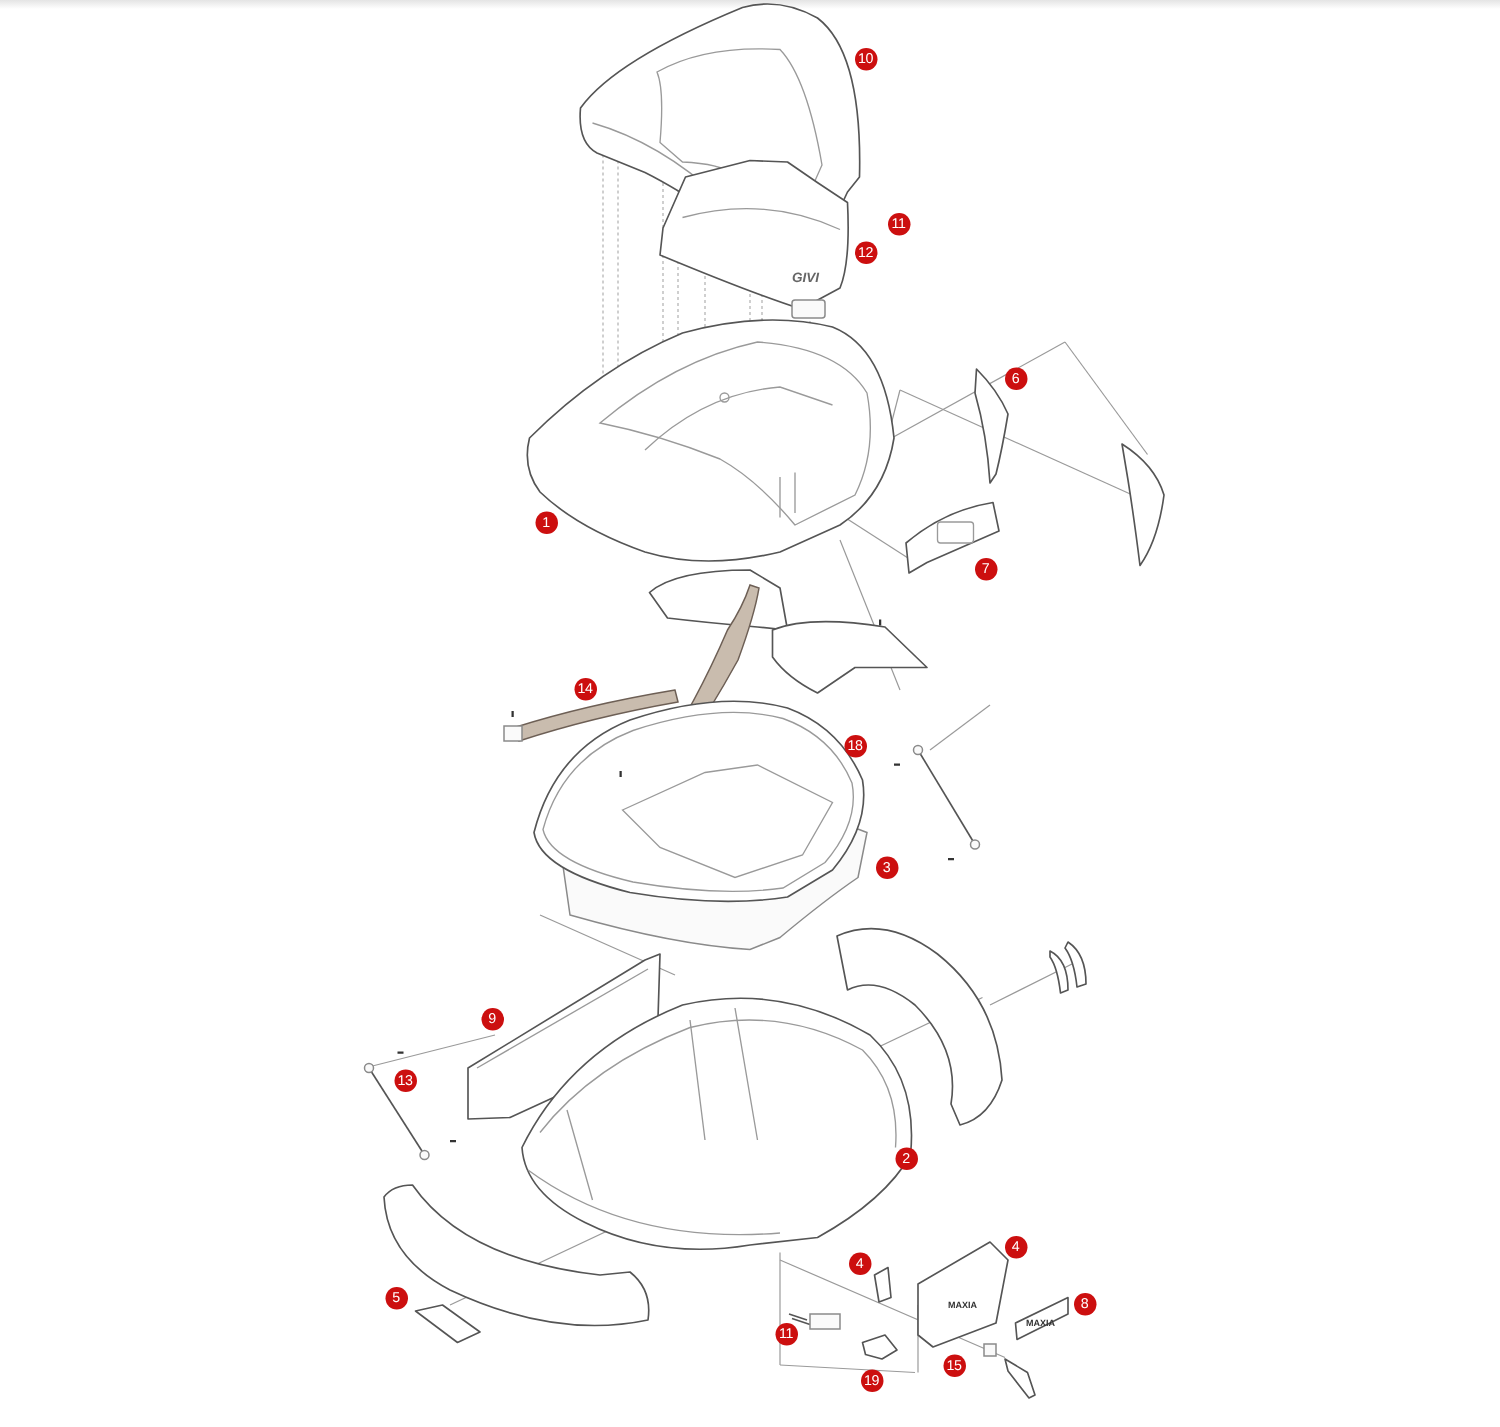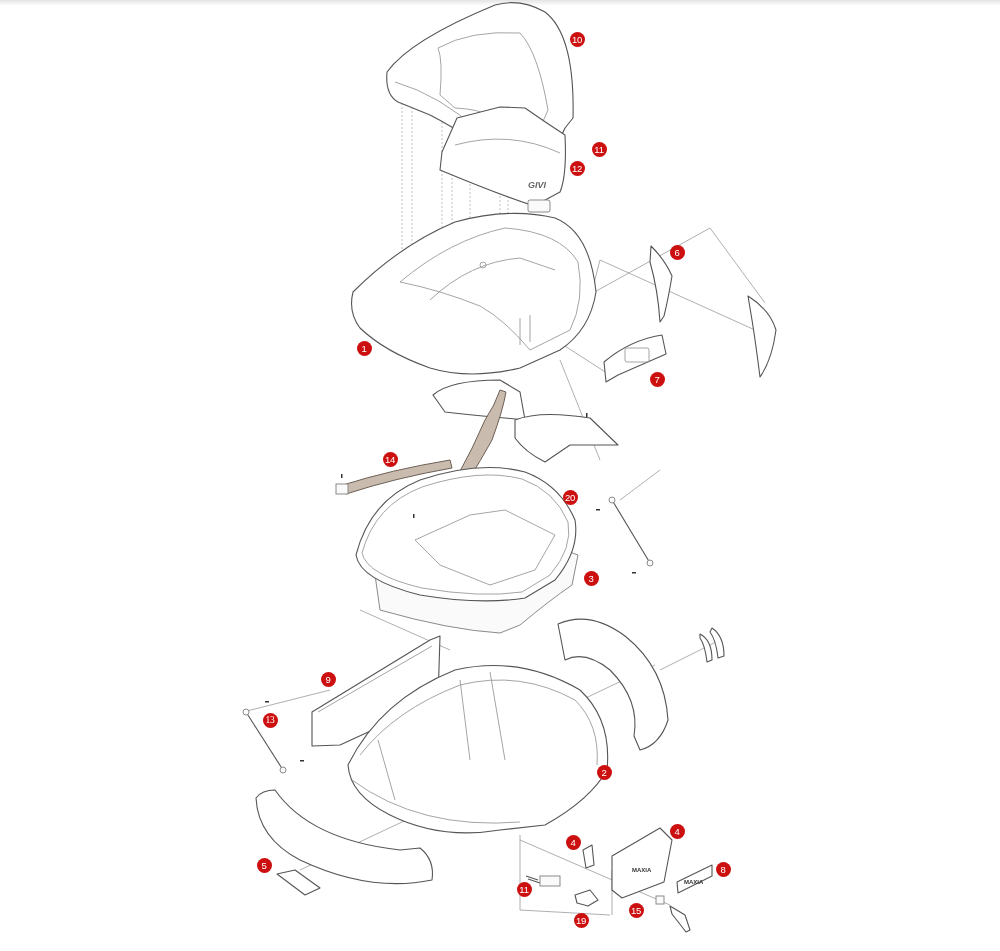--- a/index.html
+++ b/index.html
@@ -175,20 +175,20 @@
     <div class="callout" style="left: 591px; top: 578px;">3</div>
     <div class="callout" style="left: 677px; top: 831px;">4</div>
     <div class="callout" style="left: 264px; top: 865px;">5</div>
     <div class="callout" style="left: 677px; top: 252px;">6</div>
     <div class="callout" style="left: 657px; top: 379px;">7</div>
     <div class="callout" style="left: 723px; top: 869px;">8</div>
     <div class="callout" style="left: 328px; top: 679px;">9</div>
     <div class="callout" style="left: 577px; top: 39px;">10</div>
     <div class="callout" style="left: 599px; top: 149px;">11</div>
     <div class="callout" style="left: 577px; top: 168px;">12</div>
-    <div class="callout" style="left: 270px; top: 720px; font-family: Liberation Serif, serif;">13</div>
+    <div class="callout" style="left: 270px; top: 720px;">13</div>
     <div class="callout" style="left: 524px; top: 889px;">11</div>
     <div class="callout" style="left: 636px; top: 910px; text-align: center;">15</div>
     <div class="callout" style="left: 573px; top: 842px;">4</div>
     <div class="callout" style="left: 390px; top: 459px;">14</div>
-    <div class="callout" style="left: 570px; top: 497px;">20</div>
+    <div class="callout" style="left: 570px; top: 497px;">18</div>
     <div class="callout" style="left: 581px; top: 920px;">19</div>
   </div>
 
 </body></html>

